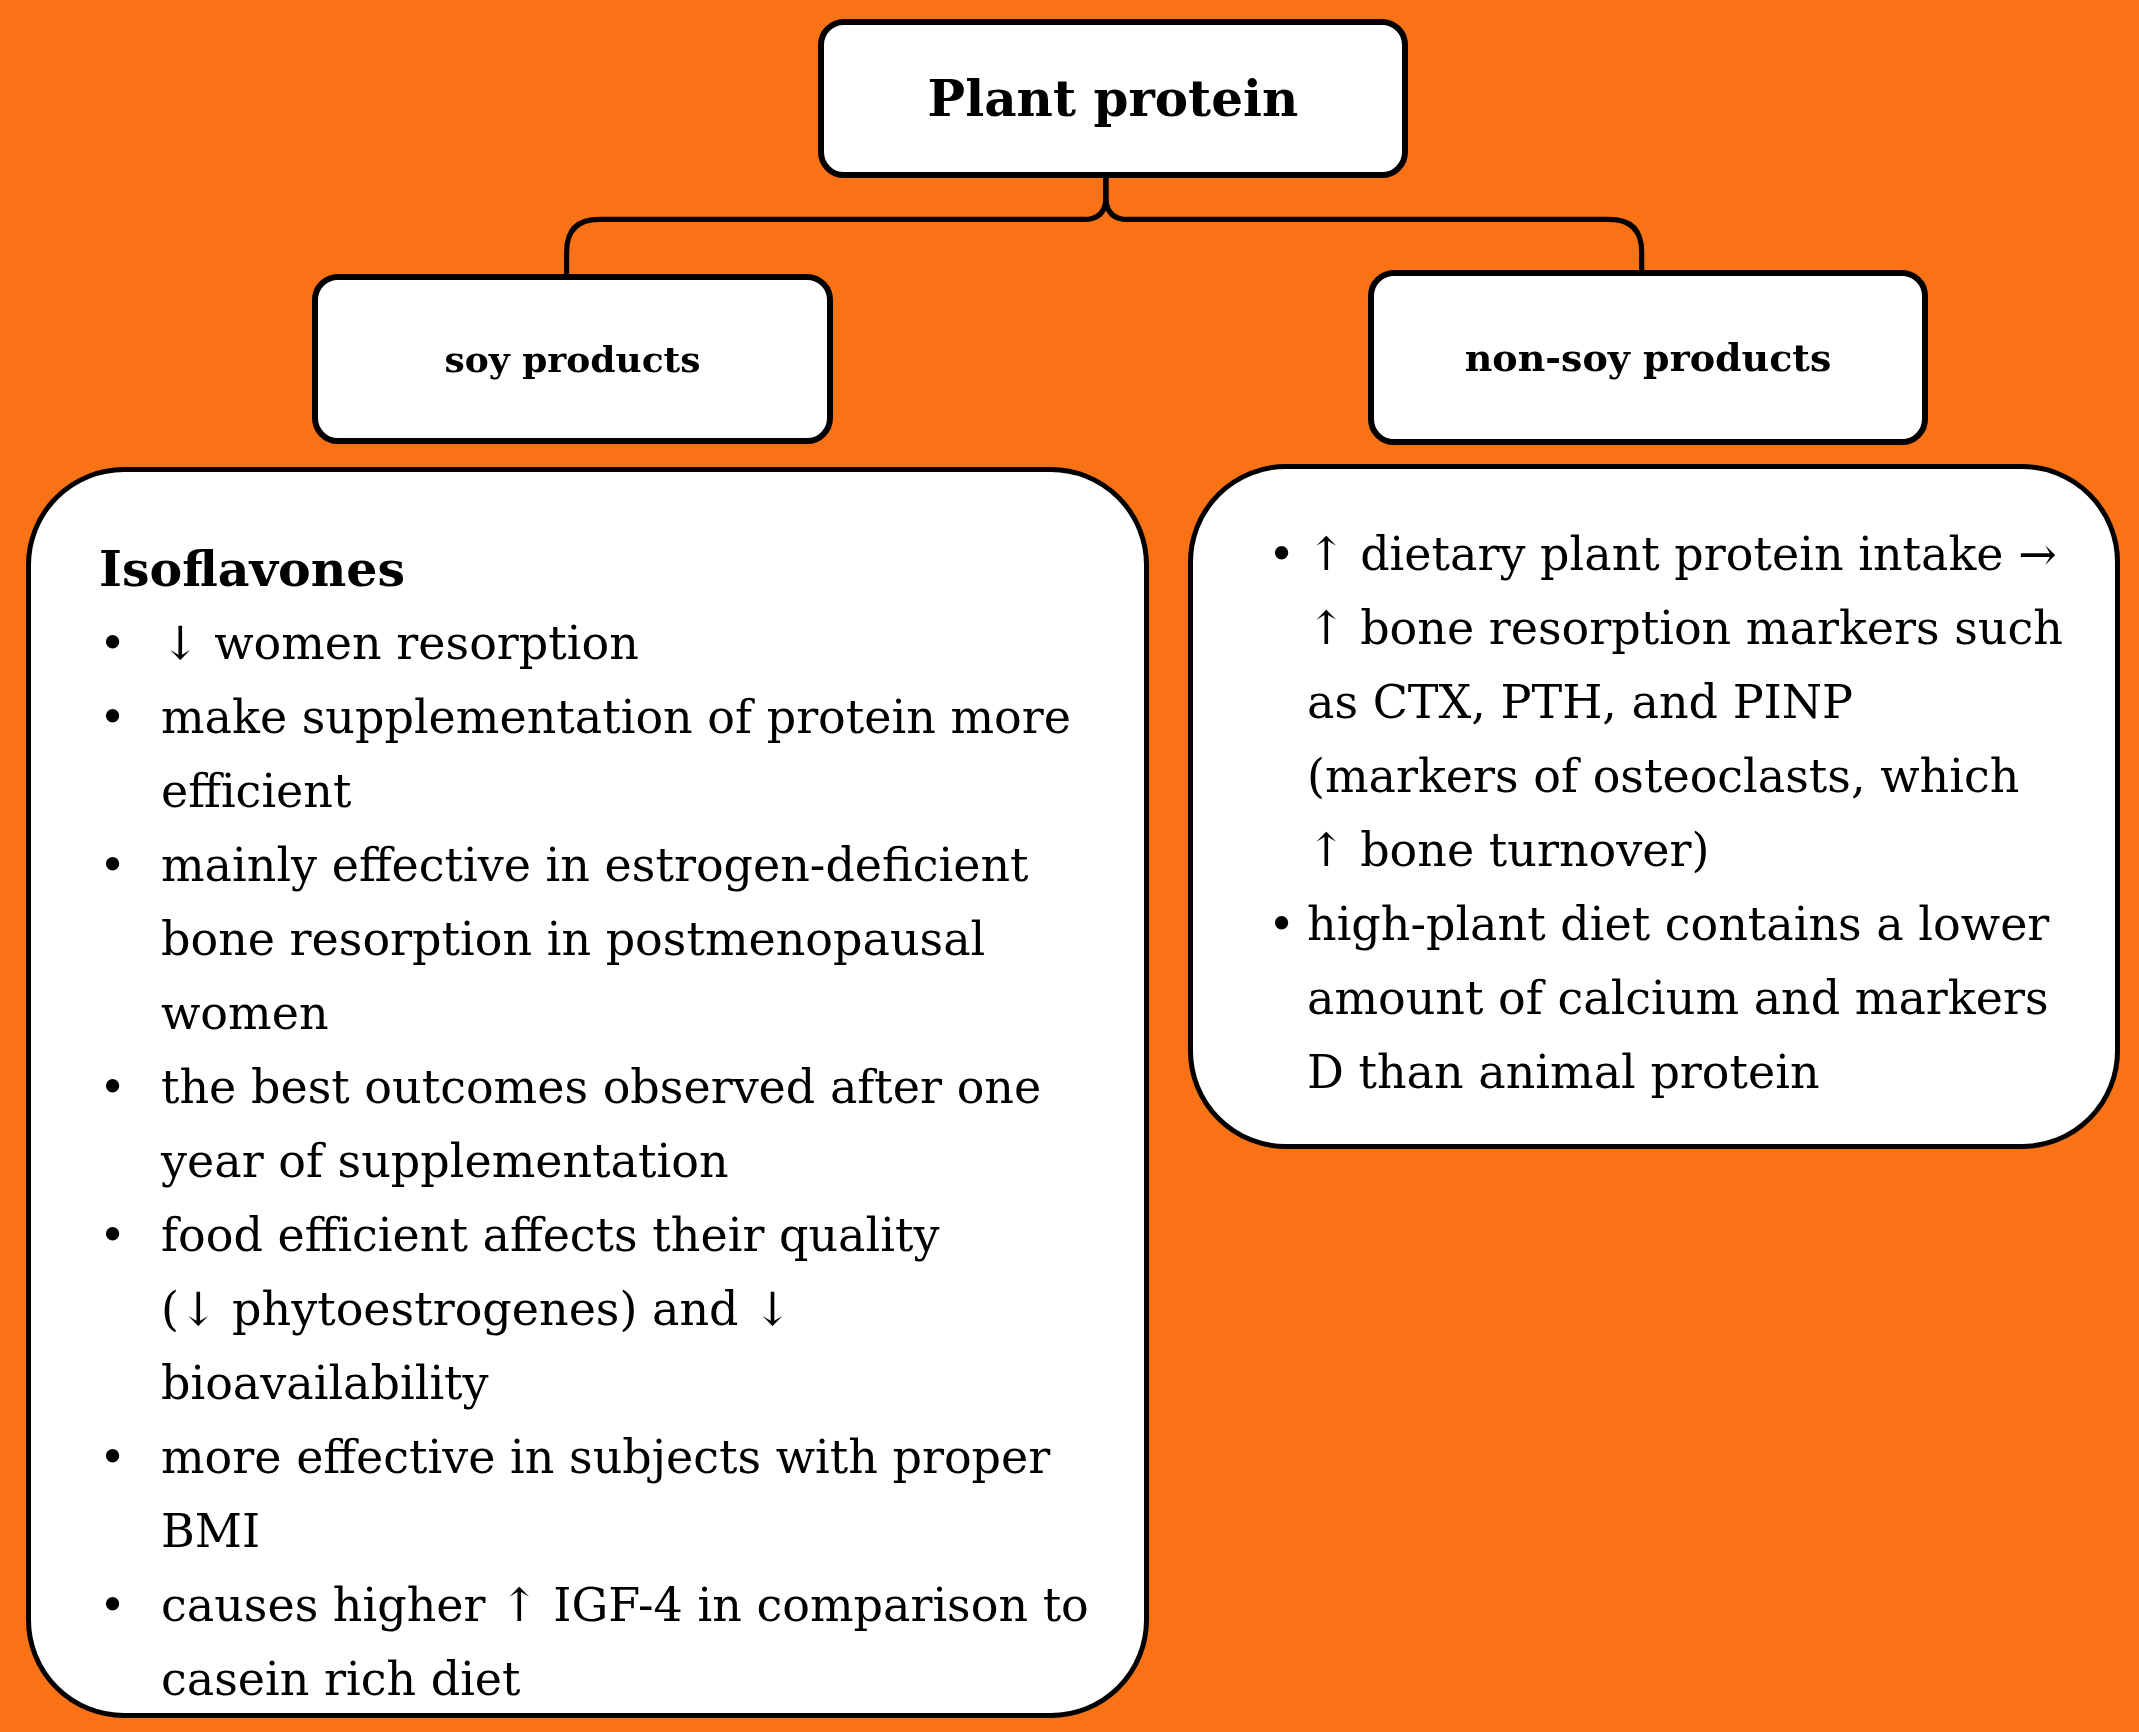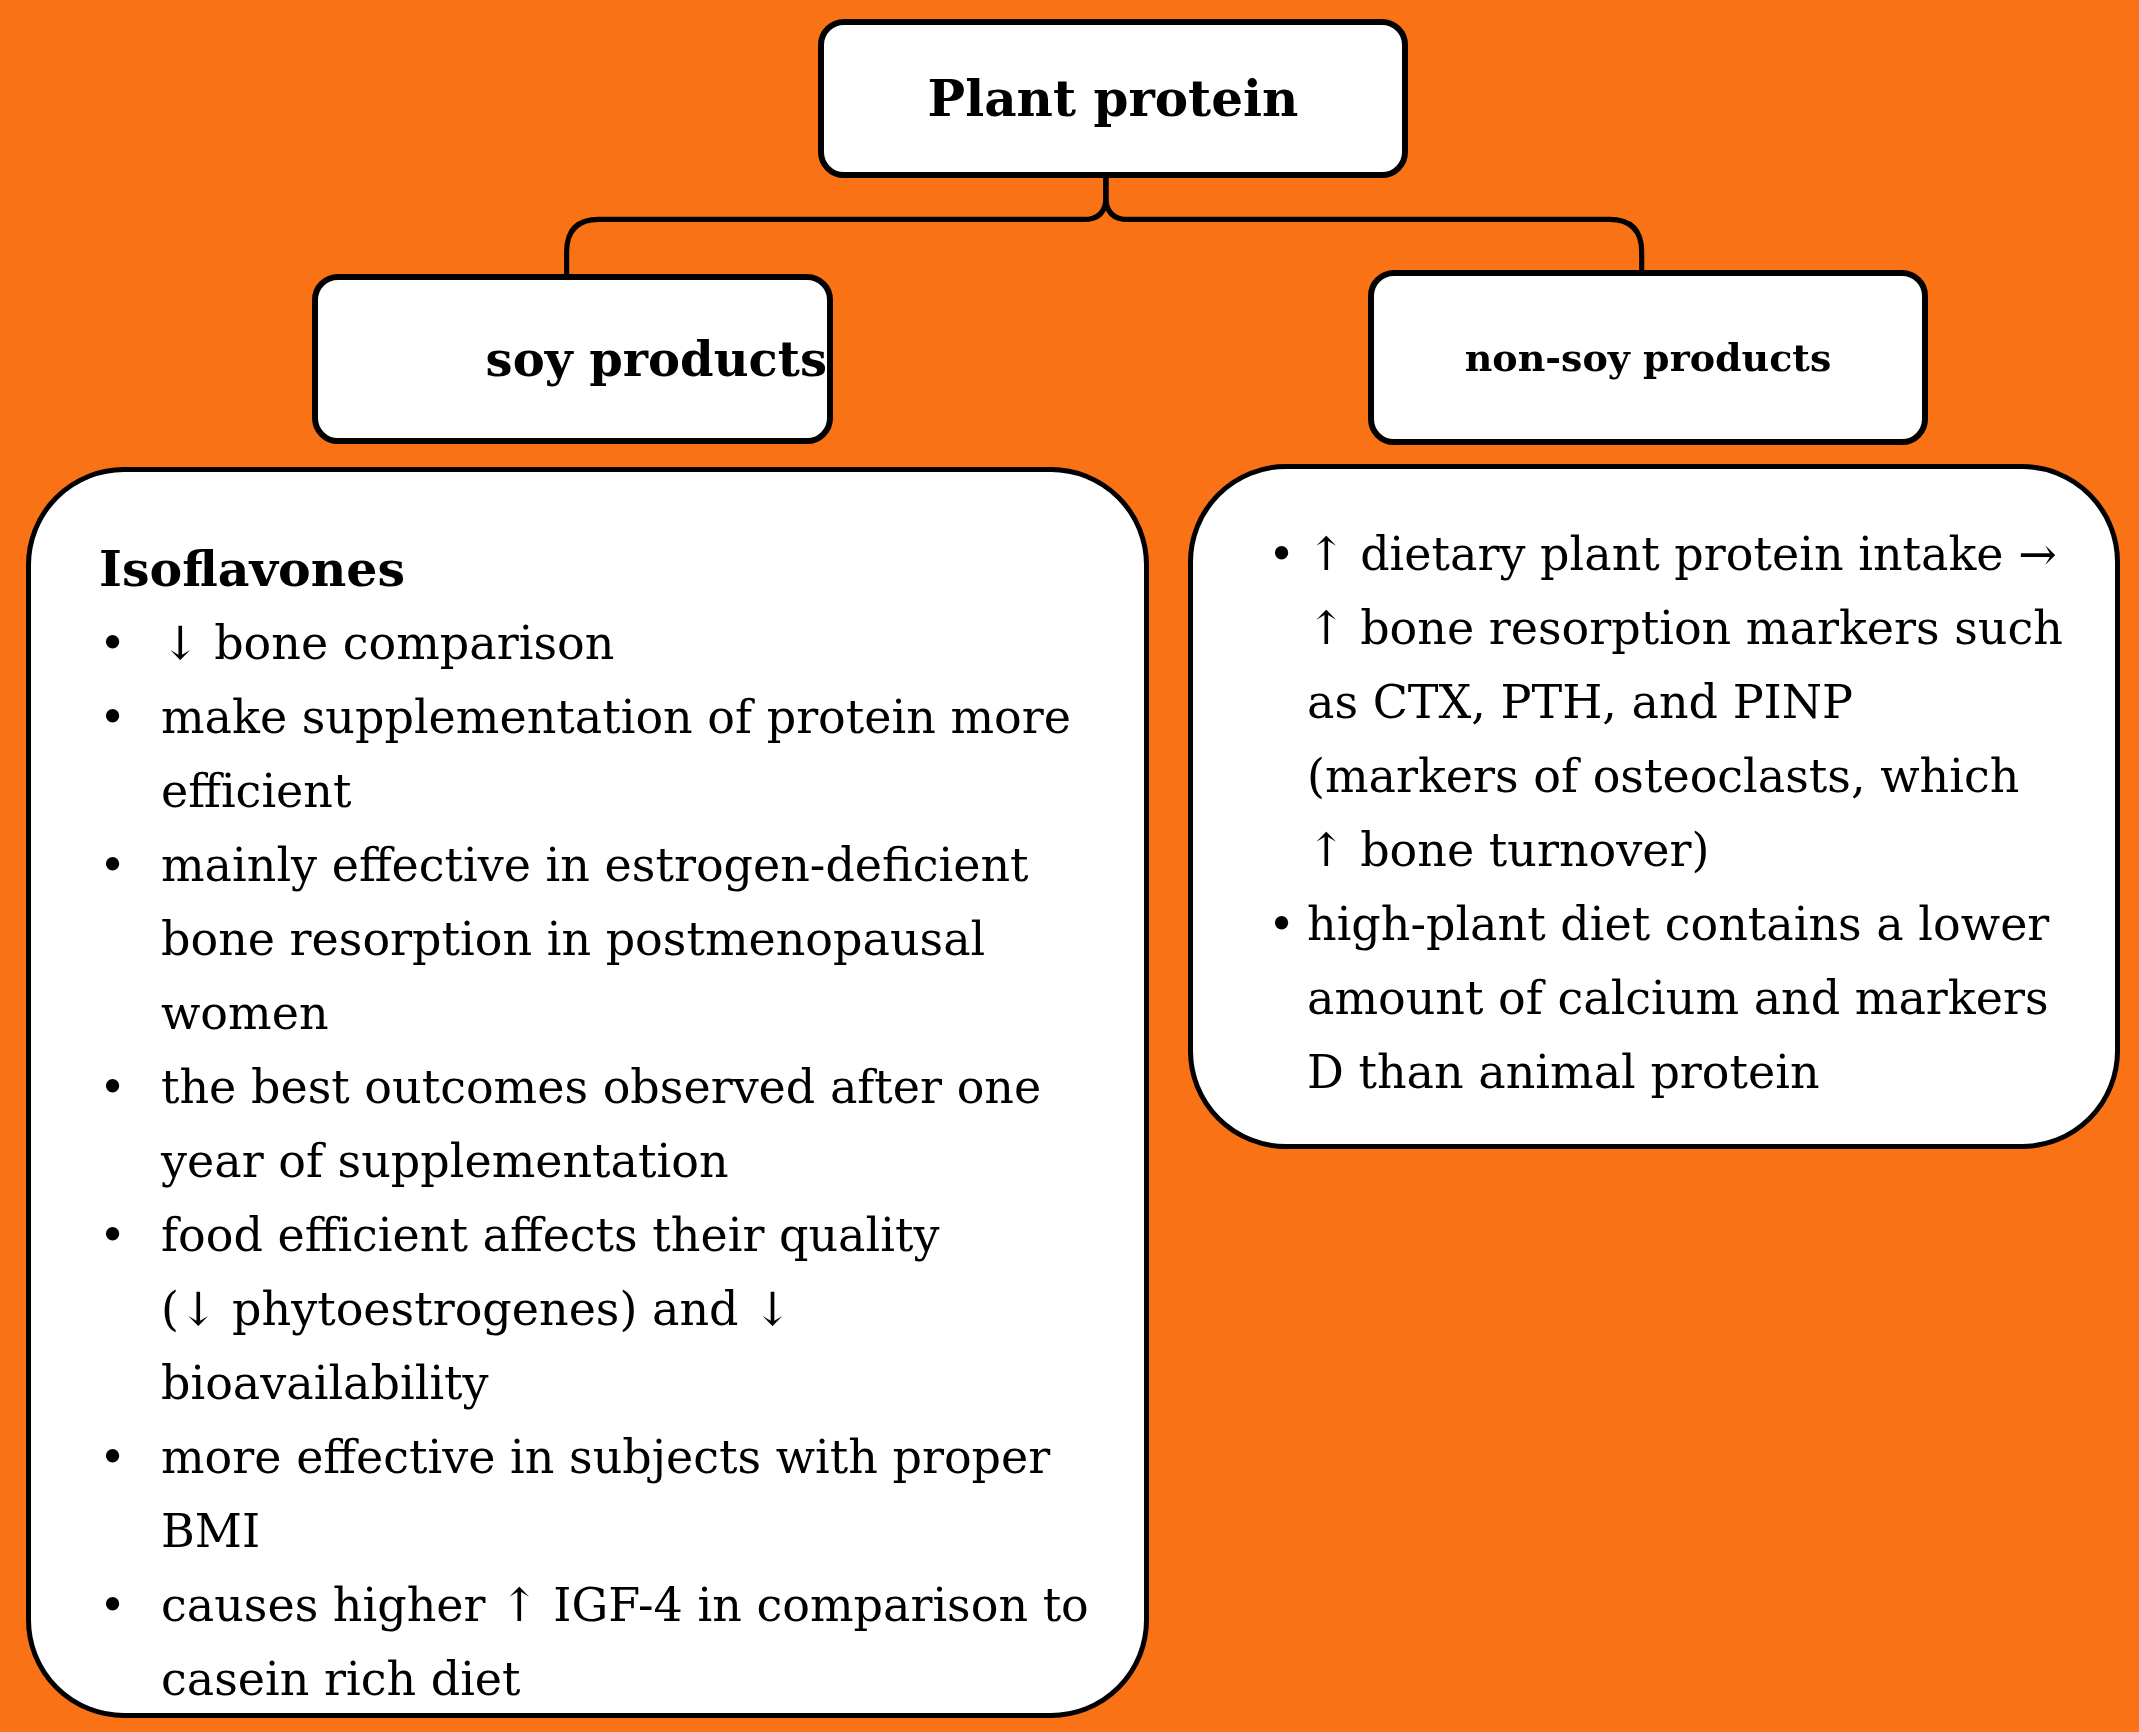--- a/index.html
+++ b/index.html
@@ -15,21 +15,21 @@
   .node{
     position:absolute;
     border:6px solid #000;
     border-radius:26px;
     background:#fff;
     display:flex;align-items:center;justify-content:center;
     font-weight:bold;
     text-align:center;
   }
   .node-top{left:818px;top:19px;width:578px;height:147px;font-size:50px;}
-  .node-soy{left:312px;top:274px;width:509px;height:158px;font-size:48px;justify-content:flex-end;}
+  .node-soy{left:312px;top:274px;width:509px;height:158px;font-size:36px;}
   .node-nonsoy{left:1368px;top:270px;width:548px;height:163px;font-size:38px;}
   .bigbox{
     position:absolute;
     border:5.1px solid #000;
     border-radius:98px;
     background:#fff;
   }
   .bigbox-left{left:26px;top:467px;width:1113px;height:1241px;}
   .bigbox-right{left:1188px;top:464px;width:922px;height:675px;}
   .content-left{position:absolute;left:68px;top:60px;width:1002px;}
@@ -77,21 +77,21 @@
 
   <div class="node node-nonsoy">
     <span>non-soy products</span>
   </div>
 
   <div class="bigbox bigbox-left">
     <div class="content-left">
       <div class="box-heading">Isoflavones</div>
       <div class="bullet">
         <span class="marker">•</span>
-        <span class="btext">↓ bone comparison</span>
+        <span class="btext">↓ women resorption</span>
       </div>
       <div class="bullet">
         <span class="marker">•</span>
         <span class="btext">make supplementation of protein more
 efficient</span>
       </div>
       <div class="bullet">
         <span class="marker">•</span>
         <span class="btext">mainly effective in estrogen-deficient
 bone resorption in postmenopausal

